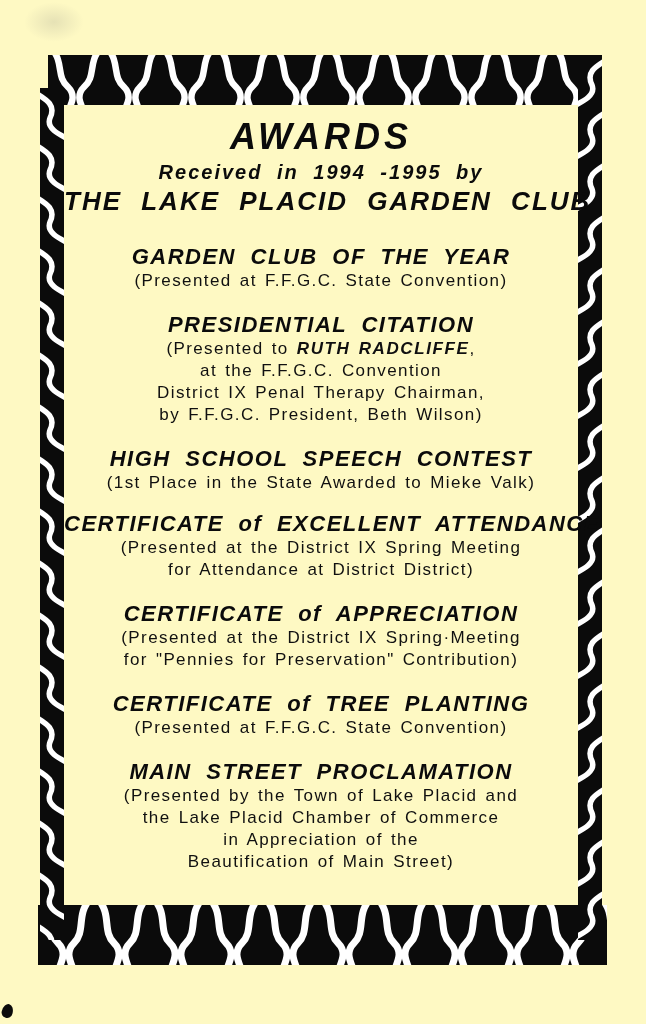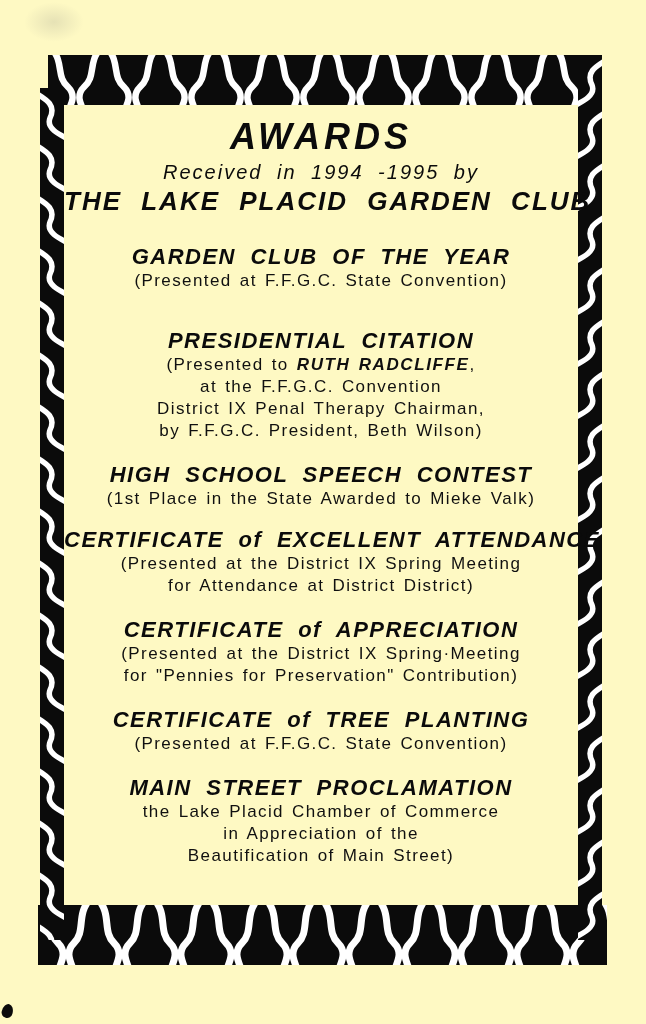--- a/index.html
+++ b/index.html
@@ -22,42 +22,42 @@
   }
   .doc-title {
     margin-top:12px;
     font-size:36px; line-height:40px;
     font-weight:bold; font-style:italic;
     letter-spacing:4px; word-spacing:8px; white-space:nowrap;
   }
   .doc-subtitle {
     margin-top:2px;
     font-size:20px; line-height:26px;
-    font-weight:normal; font-style:italic;
+    font-weight:bold; font-style:italic;
     letter-spacing:2px; word-spacing:7px; white-space:nowrap;
   }
   .doc-org {
     font-size:26px; line-height:32px;
     font-weight:bold; font-style:italic;
     letter-spacing:2px; word-spacing:10px; white-space:nowrap;
   }
   .award { margin:0; }
   .award-title {
     font-size:22px; line-height:27px;
     font-weight:bold; font-style:italic;
     letter-spacing:1.5px; word-spacing:7px; white-space:nowrap;
   }
   .underlined { text-decoration-thickness:2px; text-underline-offset:3px; }
   .detail {
     font-size:17px; line-height:22px;
     letter-spacing:1.4px; word-spacing:2px; white-space:nowrap;
     color:#101010;
   }
   .recipient { font-weight:bold; font-style:italic; letter-spacing:1.6px; }
-  .m26 { margin-top:26px; } .m25 { margin-top:35px; }
+  .m26 { margin-top:26px; } .m25 { margin-top:19px; }
   .m19 { margin-top:19px; } .m16 { margin-top:16px; }
   .artifact-dot {
     position:absolute; left:2px; top:1004px; width:11px; height:14px;
     background:#0b0b0b; border-radius:50% 50% 50% 50%/60% 60% 40% 40%;
     transform:rotate(15deg);
   }
   .smudge {
     position:absolute; left:24px; top:2px; width:60px; height:40px;
     background:radial-gradient(ellipse at center, rgba(120,120,120,.18), rgba(120,120,120,0) 70%);
   }
@@ -147,20 +147,21 @@
       <div class="detail">for "Pennies for Preservation" Contribution)</div>
     </div>
 
     <div class="award m19">
       <div class="award-title">CERTIFICATE of TREE PLANTING</div>
       <div class="detail">(Presented at F.F.G.C. State Convention)</div>
     </div>
 
     <div class="award m19">
       <div class="award-title">MAIN STREET PROCLAMATION</div>
+      <div class="detail">(Presented by the Town of Lake Placid and</div>
       <div class="detail">the Lake Placid Chamber of Commerce</div>
       <div class="detail">in Appreciation of the</div>
       <div class="detail">Beautification of Main Street)</div>
     </div>
 
   </div>
 
   <div class="artifact-dot"></div>
 
 </div>

